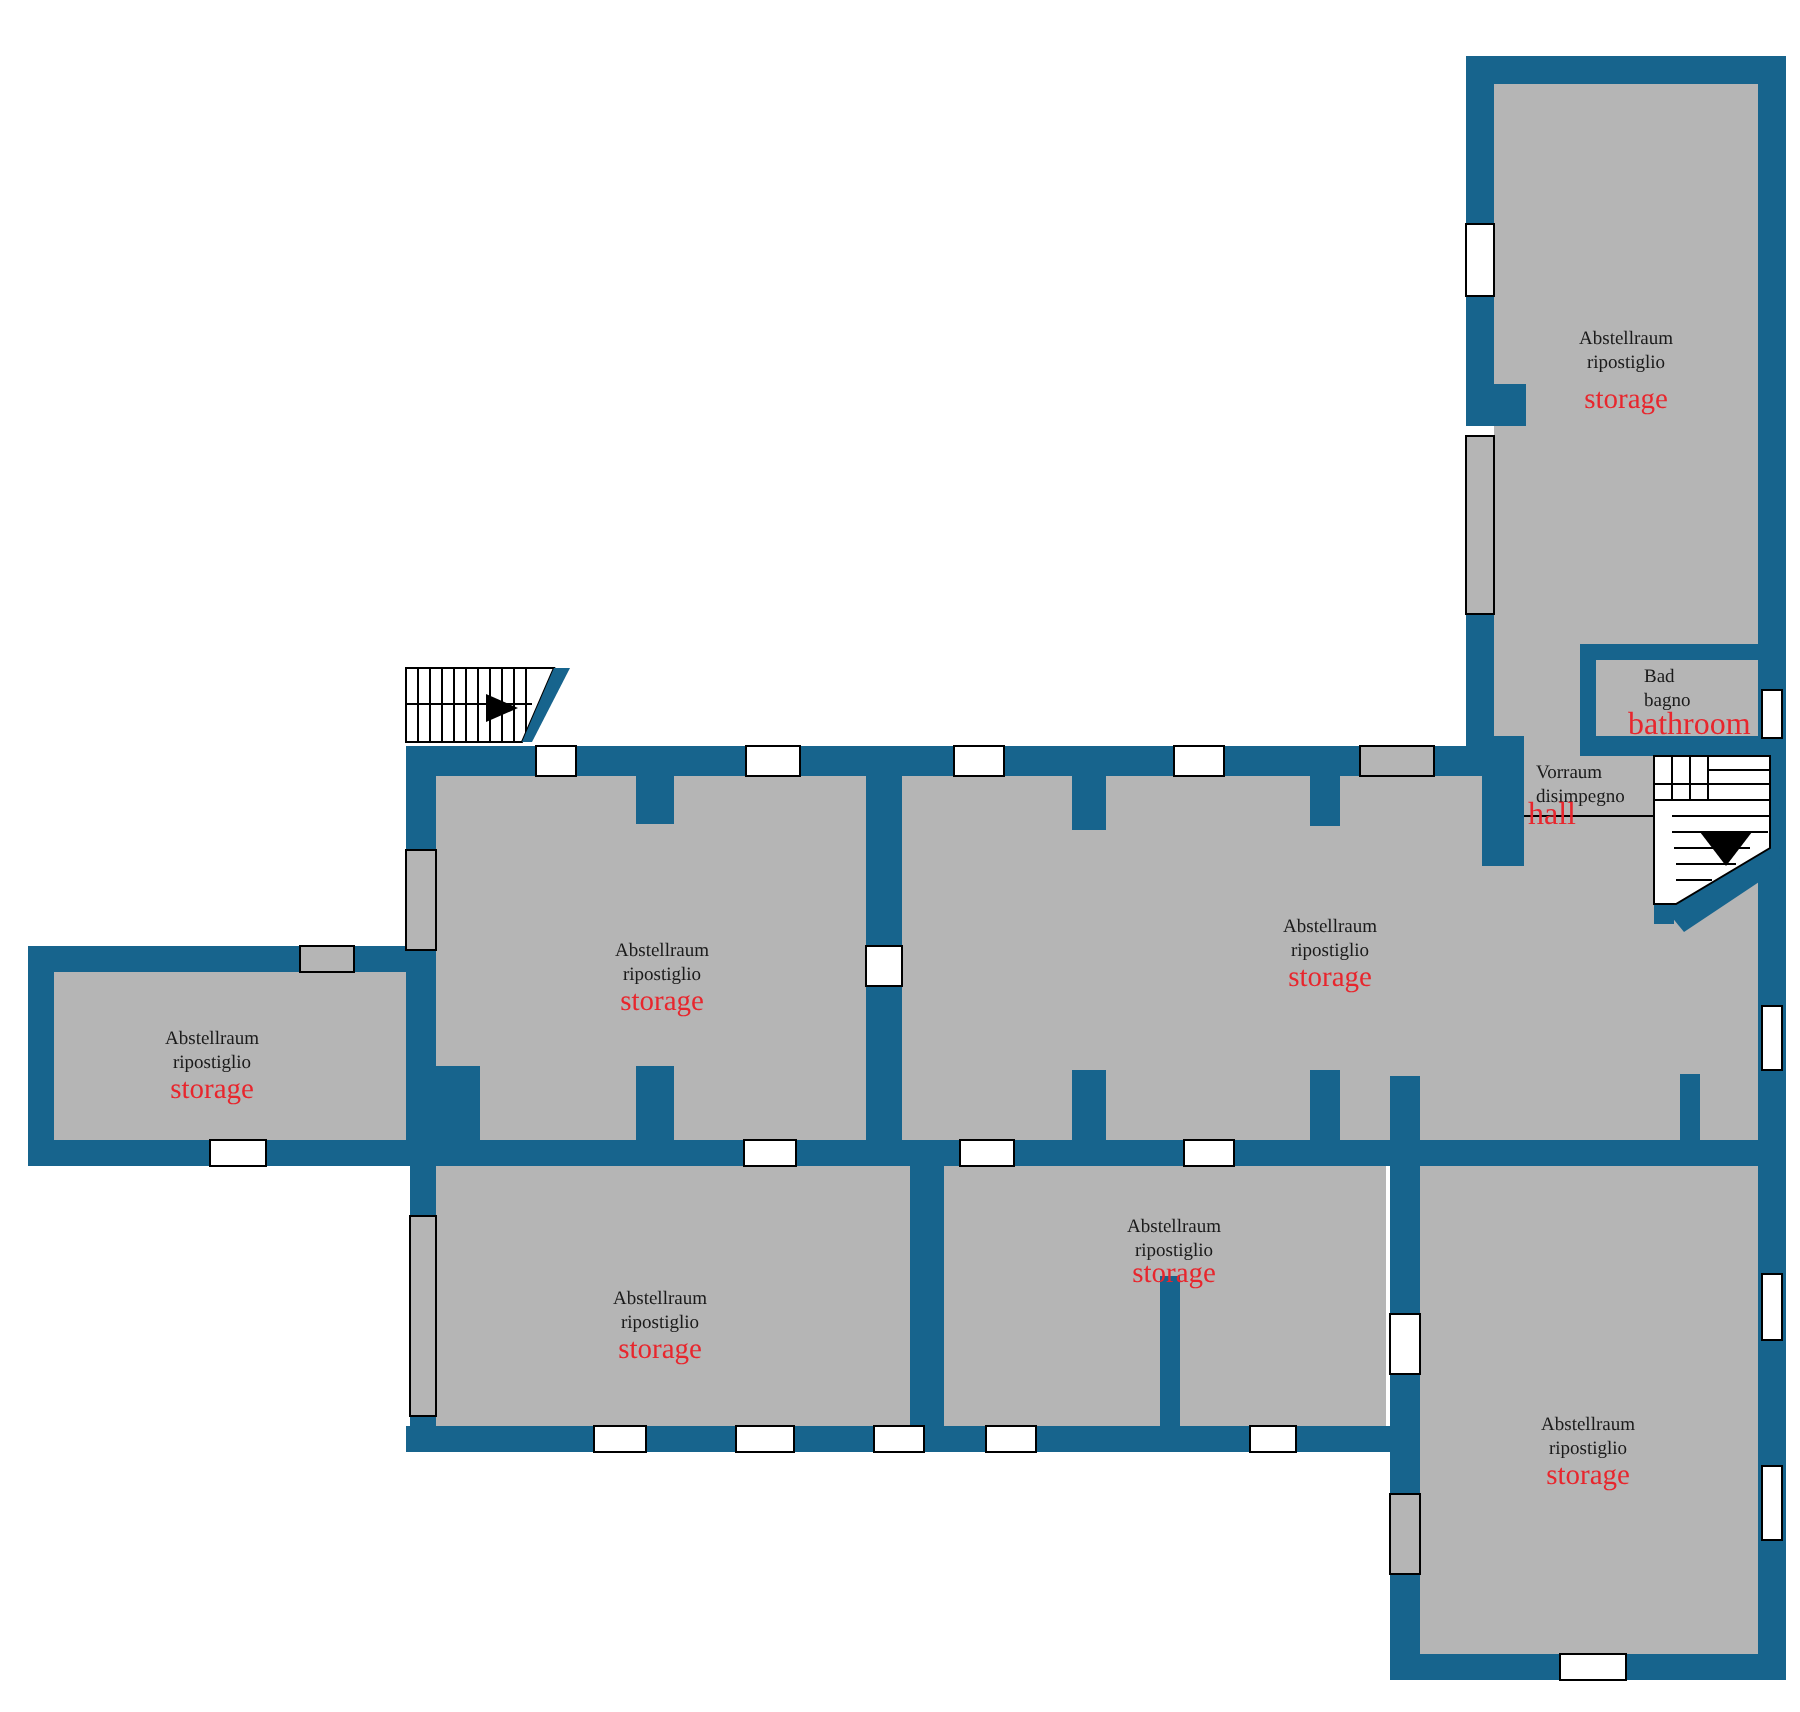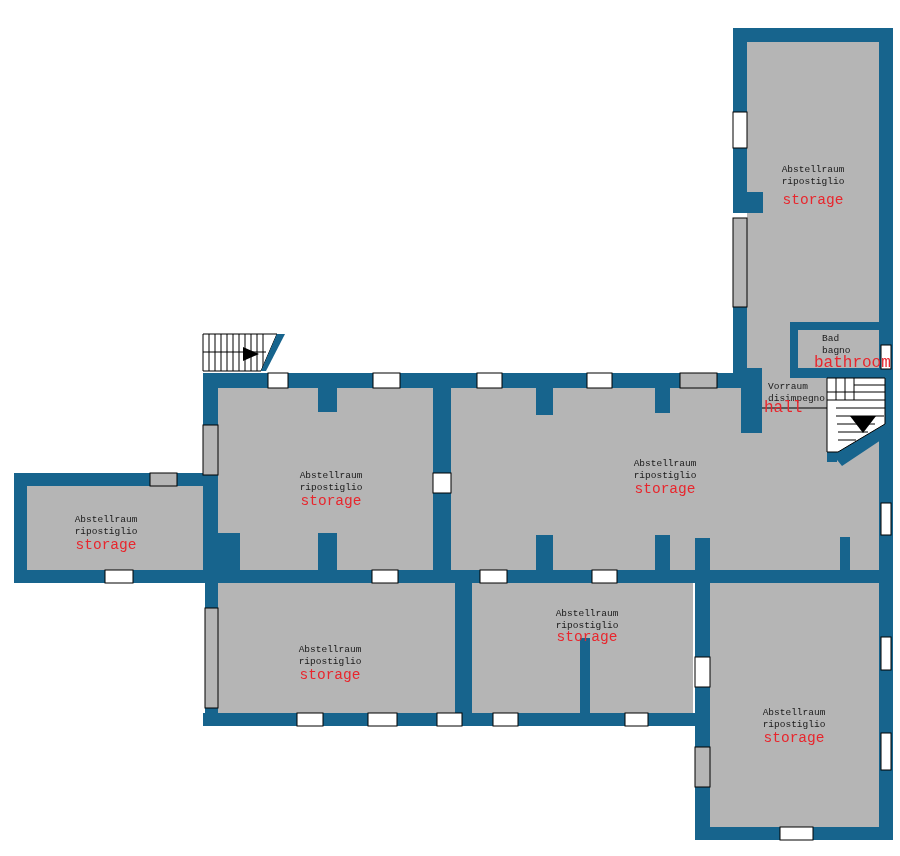--- a/index.html
+++ b/index.html
@@ -1,16 +1,16 @@
 <!DOCTYPE html>
 <html style="--wall: #17648D; --floor: #b5b5b5; --window: #ffffff; --opening: #b5b5b5; --label: #1a1a1a; --highlight: #e8262d; --outline: #000000;"><head>
 <meta charset="utf-8">
 <style>
   html,body{margin:0;padding:0;background:#fff;}
-  .canvas{width:900px;height:856px;background:#fff;position:relative;font-family:Liberation Mono, monospace;}
+  .canvas{width:900px;height:856px;background:#fff;position:relative;font-family:Liberation Serif, serif;}
   .wall{fill:var(--wall);}
   .floor{fill:var(--floor);}
   .win{fill:var(--window);stroke:var(--outline);stroke-width:1;}
   .gopen{fill:var(--opening);stroke:var(--outline);stroke-width:1;}
   .stair{fill:var(--window);stroke:var(--outline);stroke-width:1;}
   .sline{stroke:var(--outline);stroke-width:1;fill:none;}
   .arrow{fill:var(--outline);}
   text.lbl{font-size:9.5px;fill:var(--label);}
   text.red{font-size:14.5px;fill:var(--highlight);}
   text.redbig{font-size:16px;fill:var(--highlight);}

